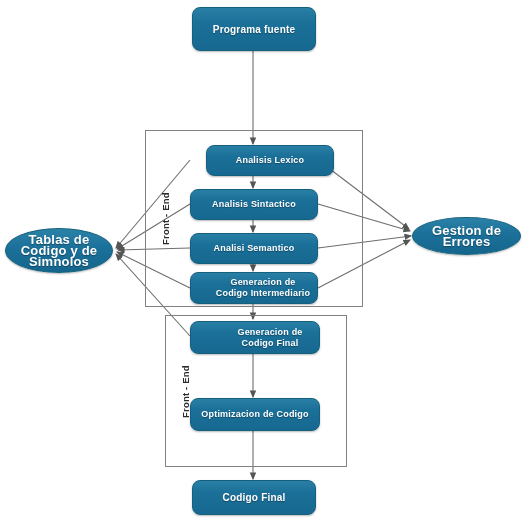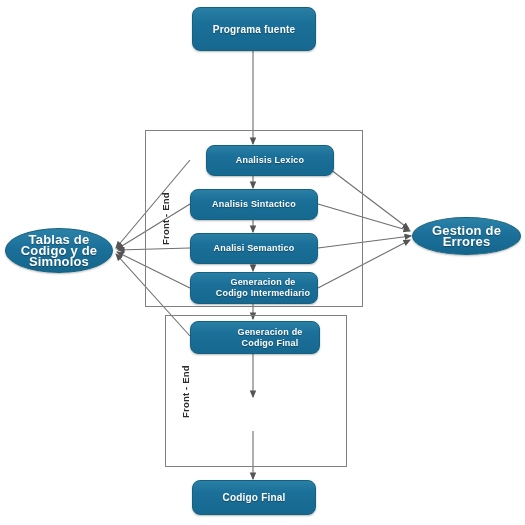--- a/index.html
+++ b/index.html
@@ -129,20 +129,21 @@
   <div class="node" style="left:206px; top:145px; width:128px; height:31px;">Analisis Lexico</div>
 
   <div class="node" style="left:190px; top:189px; width:128px; height:31px;">Analisis Sintactico</div>
 
   <div class="node" style="left:190px; top:233px; width:128px; height:31px;">Analisi Semantico</div>
 
   <div class="node" style="left:190px; top:272px; width:128px; height:32px;padding-left:24px;">Generacion de Codigo Intermediario</div>
 
   <div class="node" style="left:190px; top:321px; width:130px; height:33px;padding-left:36px;">Generacion de Codigo Final</div>
 
+  <div class="node" style="left:190px; top:398px; width:130px; height:33px;">Optimizacion de Codigo</div>
 
   <div class="node tall" style="left:192px; top:480px; width:124px; height:35px;">Codigo Final</div>
 
   <div class="ellipse" style="left:5px; top:228px; width:108px; height:45px;">Tablas de Codigo y de Simnolos</div>
 
   <div class="ellipse" style="left:412px; top:217px; width:109px; height:38px;">Gestion de Errores</div>
 
 </div>
 
 </body></html>

